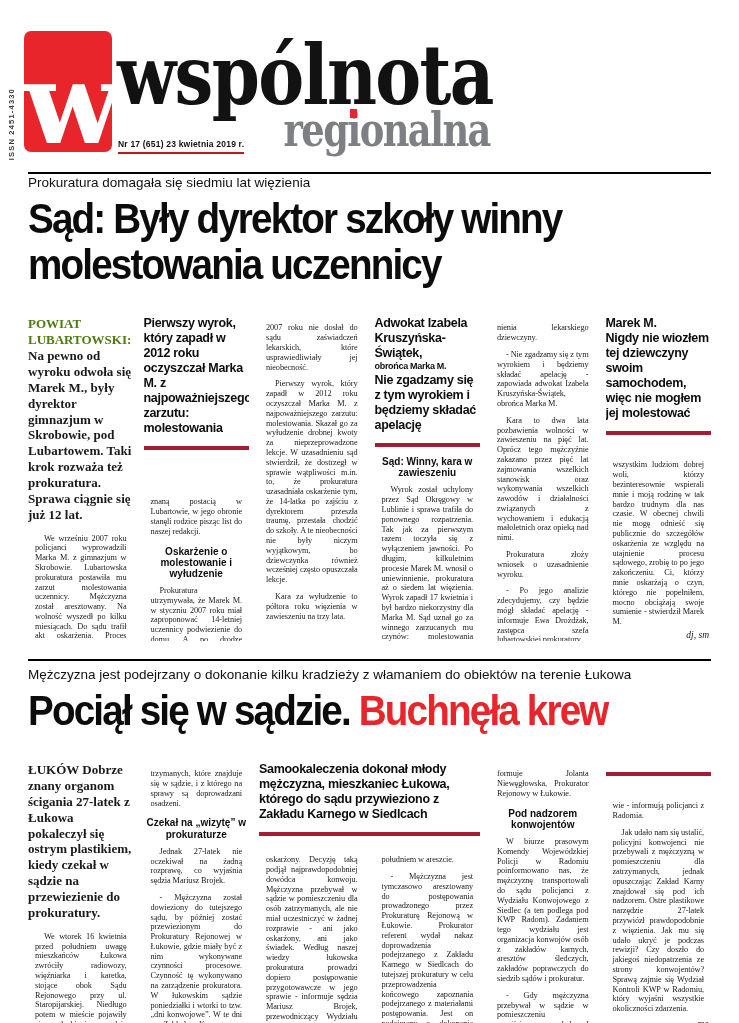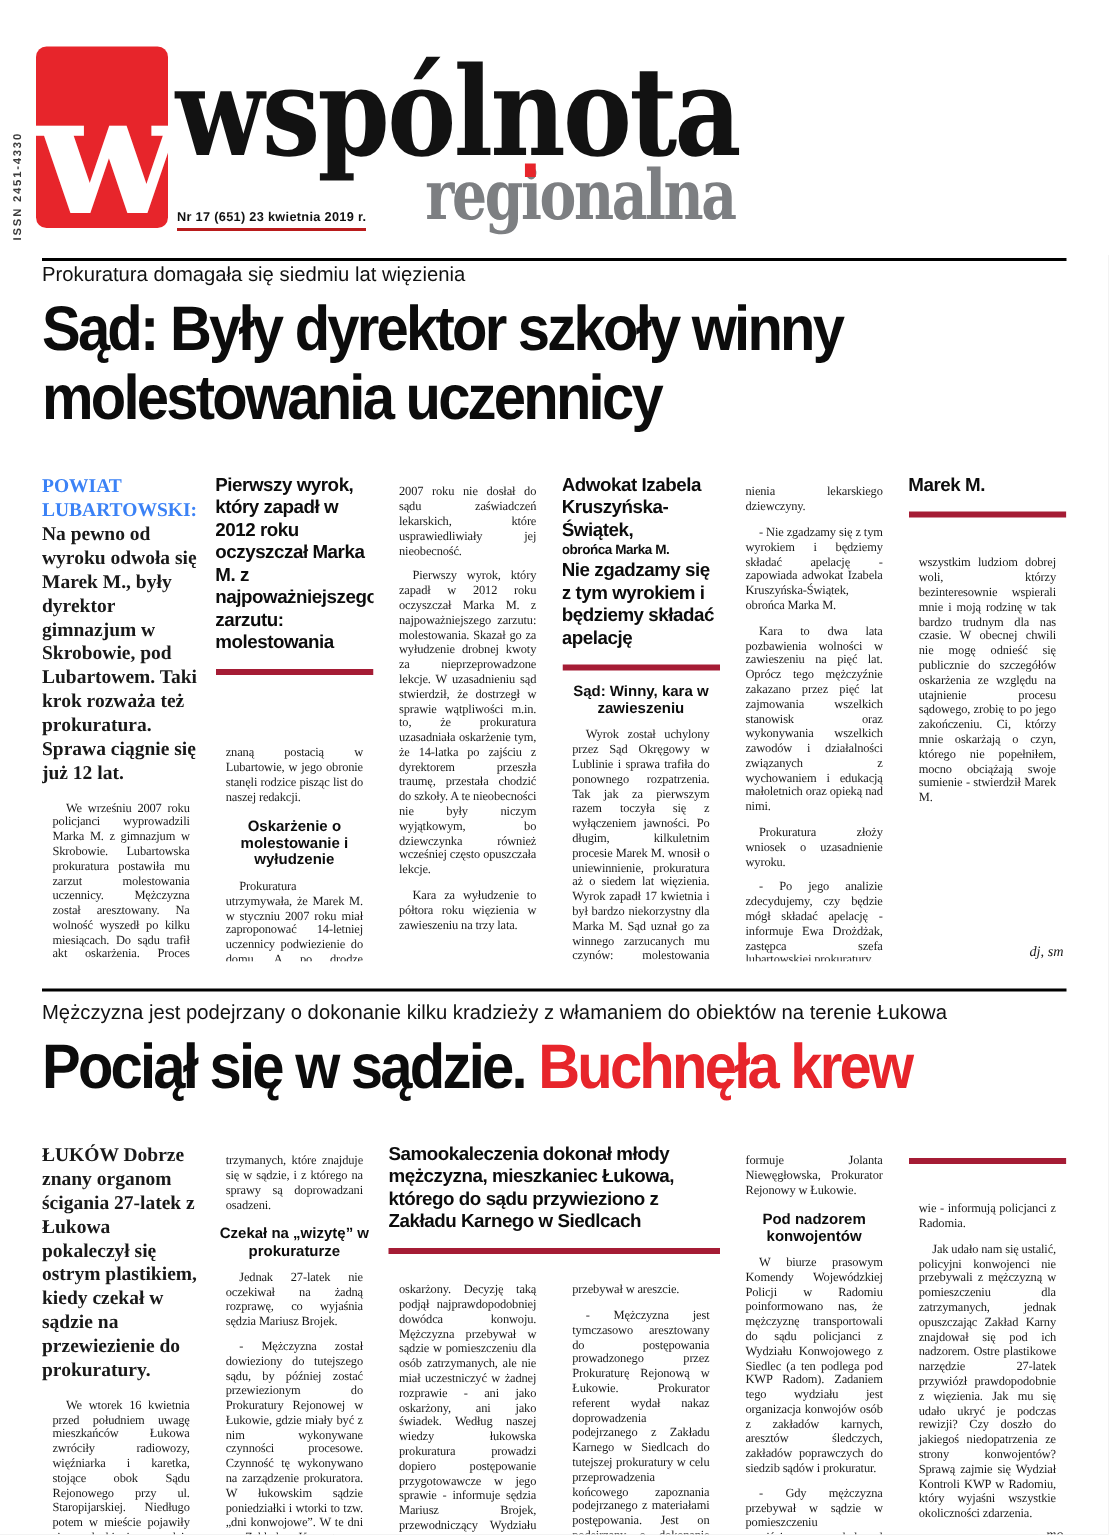--- a/index.html
+++ b/index.html
@@ -30,21 +30,21 @@
   
   .kicker{font-family:"Liberation Sans",sans-serif;font-size:13.5px;line-height:1.1;color:#111;}
   .headline{margin-top:5px;font-family:"Liberation Sans",sans-serif;font-weight:bold;
         font-size:42px;line-height:1.1;letter-spacing:-2px;color:#0c0c0c;white-space:nowrap;
         transform:scaleX(0.92);transform-origin:left top;}
   .headline .hl-red{color:#e7252b;}
   .cols{display:grid;grid-template-columns:repeat(6,1fr);column-gap:10px;overflow:hidden;}
   .col{overflow:hidden;position:relative;}
   .lead{font-family:"Liberation Serif",serif;font-weight:bold;font-size:13px;line-height:1.22;
         margin-bottom:11px;}
-  .loc-red{color:#3b82f6;margin-top:18px;}
+  .loc-red{color:#4d7c0f;margin-top:18px;}
   .bodytxt p{margin:7px;font-size:8.3px;line-height:9.8px;text-align:justify;
         letter-spacing:-0.1px;}
   .bodytxt p.ind{text-indent:9px;}
   .quote{font-family:"Liberation Sans",sans-serif;font-weight:bold;font-size:12.5px;
         line-height:1.2;letter-spacing:-0.3px;color:#0d0d0d;}
   .quote .q-role{display:block;font-size:9px;line-height:1.3;}
   .q-rule{height:4px;background:#a51c35;margin-top:10px;}
   .gap40{height:40px;} .gap18{height:18px;}
   .subhead{font-family:"Liberation Sans",sans-serif;font-weight:bold;font-size:10px;
         line-height:1.12;text-align:center;margin:9px 2px 5px;color:#0d0d0d;}
@@ -129,20 +129,21 @@
           <p class="ind">- Po jego analizie zdecydujemy, czy będzie mógł składać apelację - informuje Ewa Drożdżak, zastępca szefa lubartowskiej prokuratury.</p>
           <div class="subhead">Oskarżyciele obciążają swoje sumienie</div>
           <p class="ind">Skontaktowaliśmy się z Markiem M.</p>
           <p class="ind">- Nigdy nie wiozłem tej dziewczyny swoim samochodem, więc nie mogłem jej molestować. Chcę podziękować</p>
         </div>
       </div>
 
       <div class="col">
         <div class="quote">
           <span>Marek M.</span><br>
+          <span>Nigdy nie wiozłem tej dziewczyny swoim samochodem, więc nie mogłem jej molestować</span>
         </div>
         <div class="q-rule"></div>
         <div class="gap18"></div>
         <div class="bodytxt">
           <p>wszystkim ludziom dobrej woli, którzy bezinteresownie wspierali mnie i moją rodzinę w tak bardzo trudnym dla nas czasie. W obecnej chwili nie mogę odnieść się publicznie do szczegółów oskarżenia ze względu na utajnienie procesu sądowego, zrobię to po jego zakończeniu. Ci, którzy mnie oskarżają o czyn, którego nie popełniłem, mocno obciążają swoje sumienie - stwierdził Marek M.</p>
         </div>
         <div class="byline">dj, sm</div>
       </div>
     </div>
   </div>
@@ -180,21 +181,21 @@
       <div class="col a2-c3">
         <div class="bodytxt">
           <p>oskarżony. Decyzję taką podjął najprawdopodobniej dowódca konwoju. Mężczyzna przebywał w sądzie w pomieszczeniu dla osób zatrzymanych, ale nie miał uczestniczyć w żadnej rozprawie - ani jako oskarżony, ani jako świadek. Według naszej wiedzy łukowska prokuratura prowadzi dopiero postępowanie przygotowawcze w jego sprawie - informuje sędzia Mariusz Brojek, przewodniczący Wydziału Karnego w Sądzie Rejonowym w Łukowie.</p>
           <div class="subhead">Złodziej recydywista</div>
 
         </div>
       </div>
 
       <div class="col a2-c4">
         <div class="bodytxt">
-          <p>przebywał w areszcie.</p>
+          <p>południem w areszcie.</p>
           <p class="ind">- Mężczyzna jest tymczasowo aresztowany do postępowania prowadzonego przez Prokuraturę Rejonową w Łukowie. Prokurator referent wydał nakaz doprowadzenia podejrzanego z Zakładu Karnego w Siedlcach do tutejszej prokuratury w celu przeprowadzenia końcowego zapoznania podejrzanego z materiałami postępowania. Jest on podejrzany o dokonanie kilku kradzieży z włamaniem do obiektów na terenie Łukowa, dokonanych w warunkach powrotu do przestępstwa, czyli recydywy. Czynności w prokuraturze były zaplanowane na godzinę 11:30, jednak podejrzany ostatecznie nie dotarł do budynku prokuratury - in-</p>
         </div>
       </div>
 
       <div class="col a2-span2">
         <div class="bodytxt">
           <p>formuje Jolanta Niewęgłowska, Prokurator Rejonowy w Łukowie.</p>
           <div class="subhead">Pod nadzorem konwojentów</div>
           <p class="ind">W biurze prasowym Komendy Wojewódzkiej Policji w Radomiu poinformowano nas, że mężczyznę transportowali do sądu policjanci z Wydziału Konwojowego z Siedlec (a ten podlega pod KWP Radom). Zadaniem tego wydziału jest organizacja konwojów osób z zakładów karnych, aresztów śledczych, zakładów poprawczych do siedzib sądów i prokuratur.</p>
           <p class="ind">- Gdy mężczyzna przebywał w sądzie w pomieszczeniu przejściowym, skaleczył się. Nie chciał dopuścić do siebie funkcjonariuszy. Na miejsce wezwano karetkę i policyjnych negocjatorów z Białej Podlaskiej. W trakcie prowadzonych działań udało się obezwładnić 27-latka. Mężczyznę przewieziono do szpitala w Łuko-</p>

